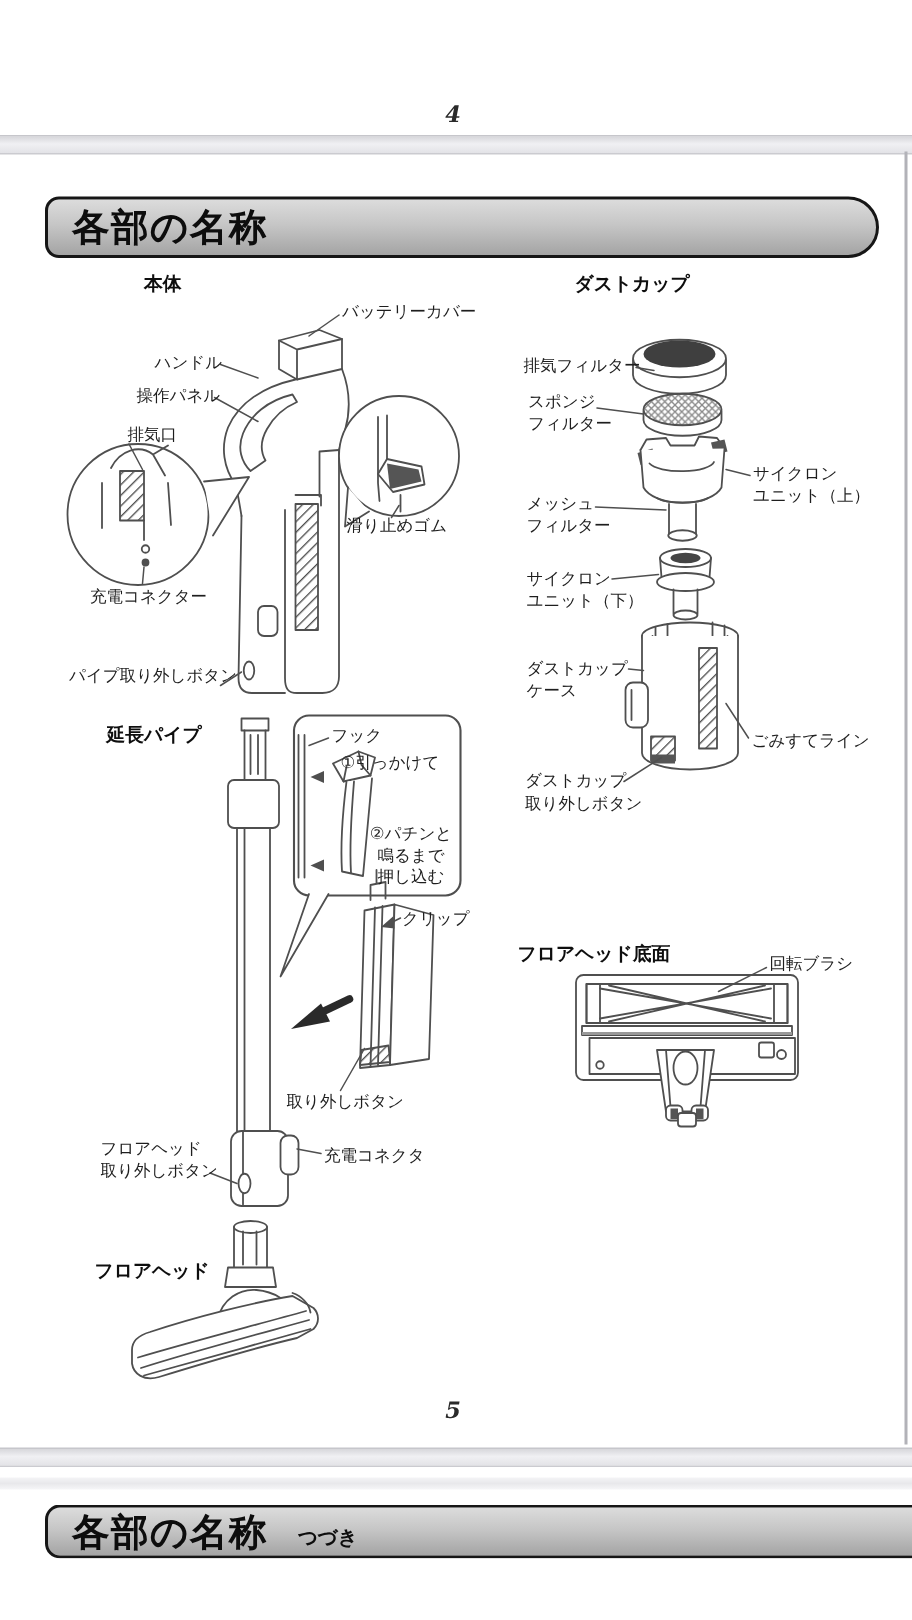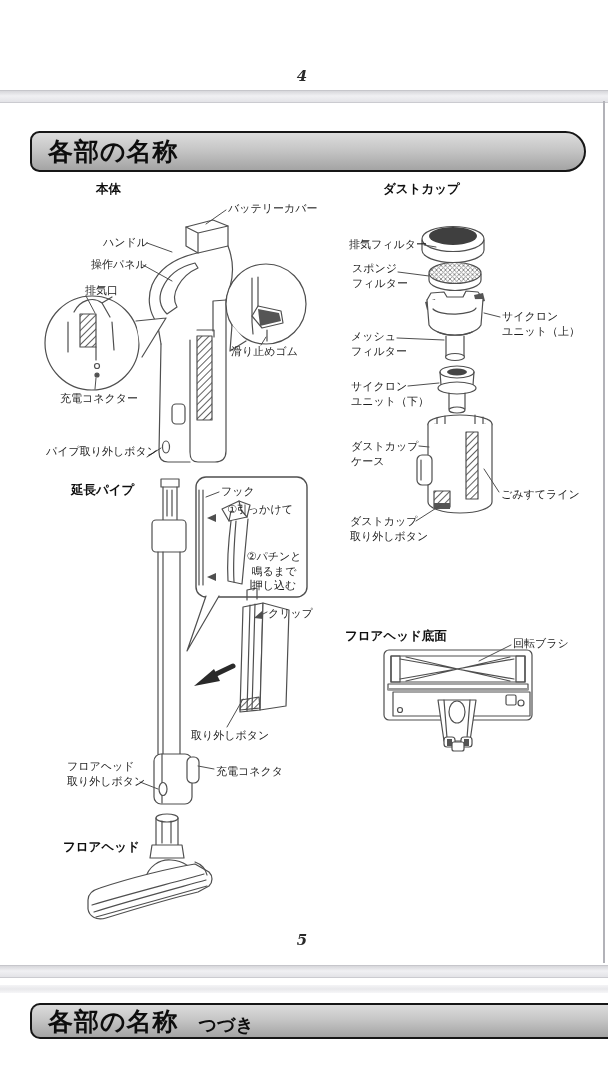--- a/index.html
+++ b/index.html
@@ -23,21 +23,21 @@
   }
   .page-edge{position:absolute;left:603px;top:101px;width:2px;height:862px;background:#b2b2b8;}
   .hdr{
     position:absolute;left:30px;box-sizing:border-box;display:flex;align-items:center;
     padding-left:16px;border:2px solid #161616;
     background:linear-gradient(180deg,#dcdcdc 0%,#c6c6c6 45%,#a4a4a4 100%);
   }
   #hdr1{top:131px;width:556px;height:41px;border-radius:10px 22px 22px 10px;}
   #hdr2{top:1003px;width:578px;height:36px;border-radius:10px 0 0 10px;border-right:none;}
   .hdr-title{font-size:25px;font-weight:bold;color:#0d0d0d;letter-spacing:1px;white-space:nowrap;}
-  .hdr-suffix{font-size:18px;font-weight:bold;color:#0d0d0d;margin-left:20px;margin-top:7px;white-space:nowrap;}
+  .hdr-suffix{font-size:13px;font-weight:bold;color:#0d0d0d;margin-left:20px;margin-top:7px;white-space:nowrap;}
   .sec-title{position:absolute;font-size:12.5px;font-weight:bold;color:#0e0e0e;white-space:pre-line;line-height:15px;}
   .lbl{position:absolute;font-size:11px;line-height:14.5px;color:#1e1e1e;white-space:pre-line;}
   .lbl.r{text-align:center;}
   #art{position:absolute;left:0;top:0;width:608px;height:1080px;pointer-events:none;}
   #urlbar{
     position:absolute;left:0;top:1047px;width:608px;height:33px;background:#f8f8fa;
     border-top:1px solid #dcdcde;box-sizing:border-box;
     display:flex;justify-content:center;align-items:flex-start;padding-top:4px;gap:7px;
   }
   #urlbar .domain{font-size:18px;font-weight:600;color:#0f0f0f;letter-spacing:.2px;}

